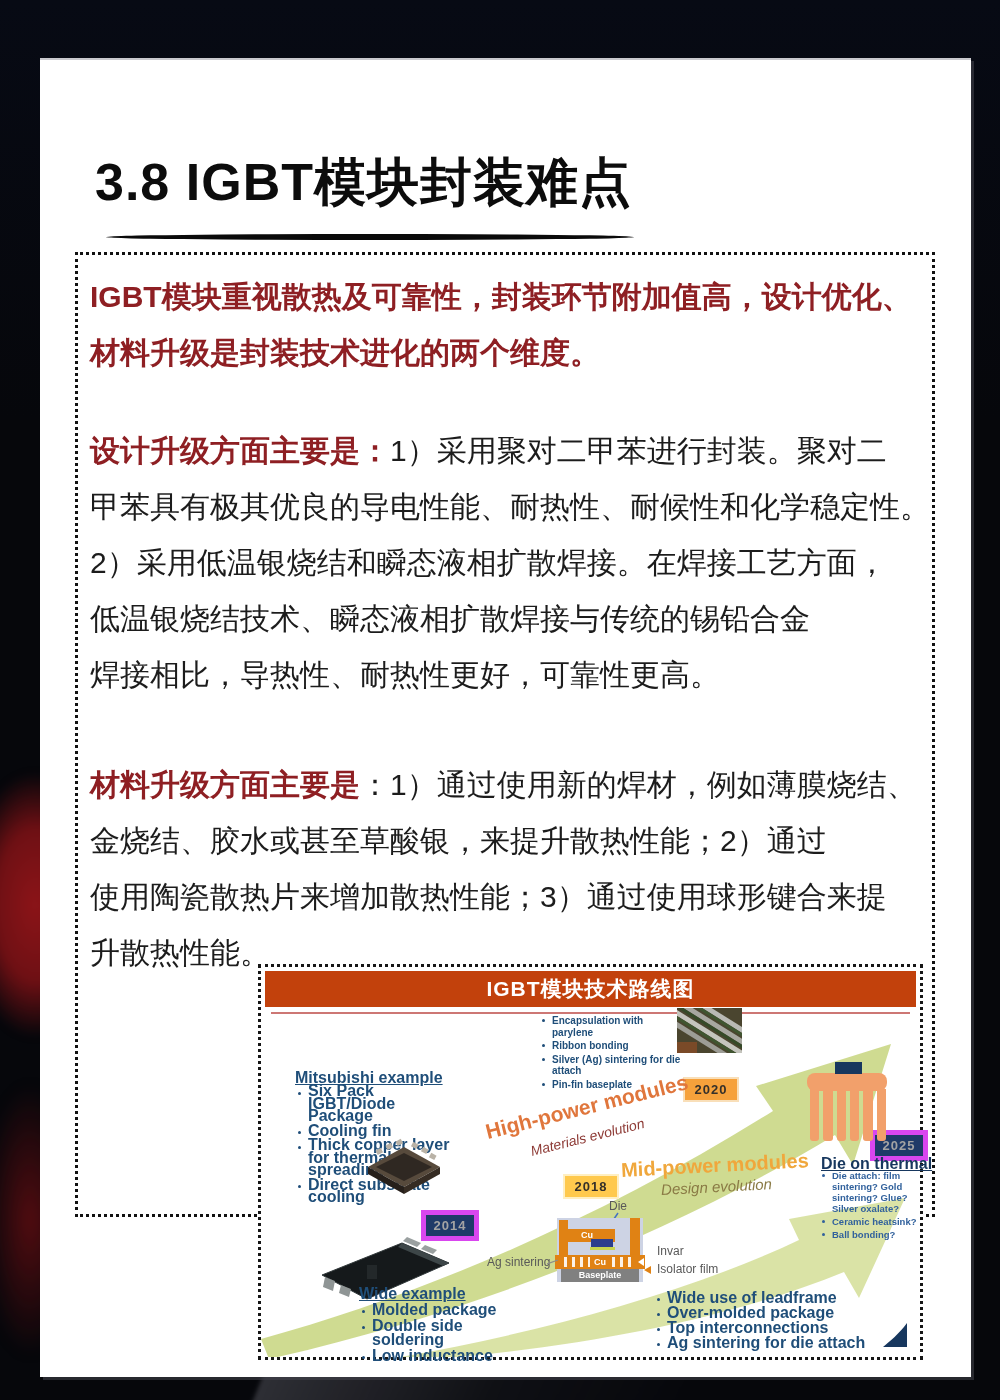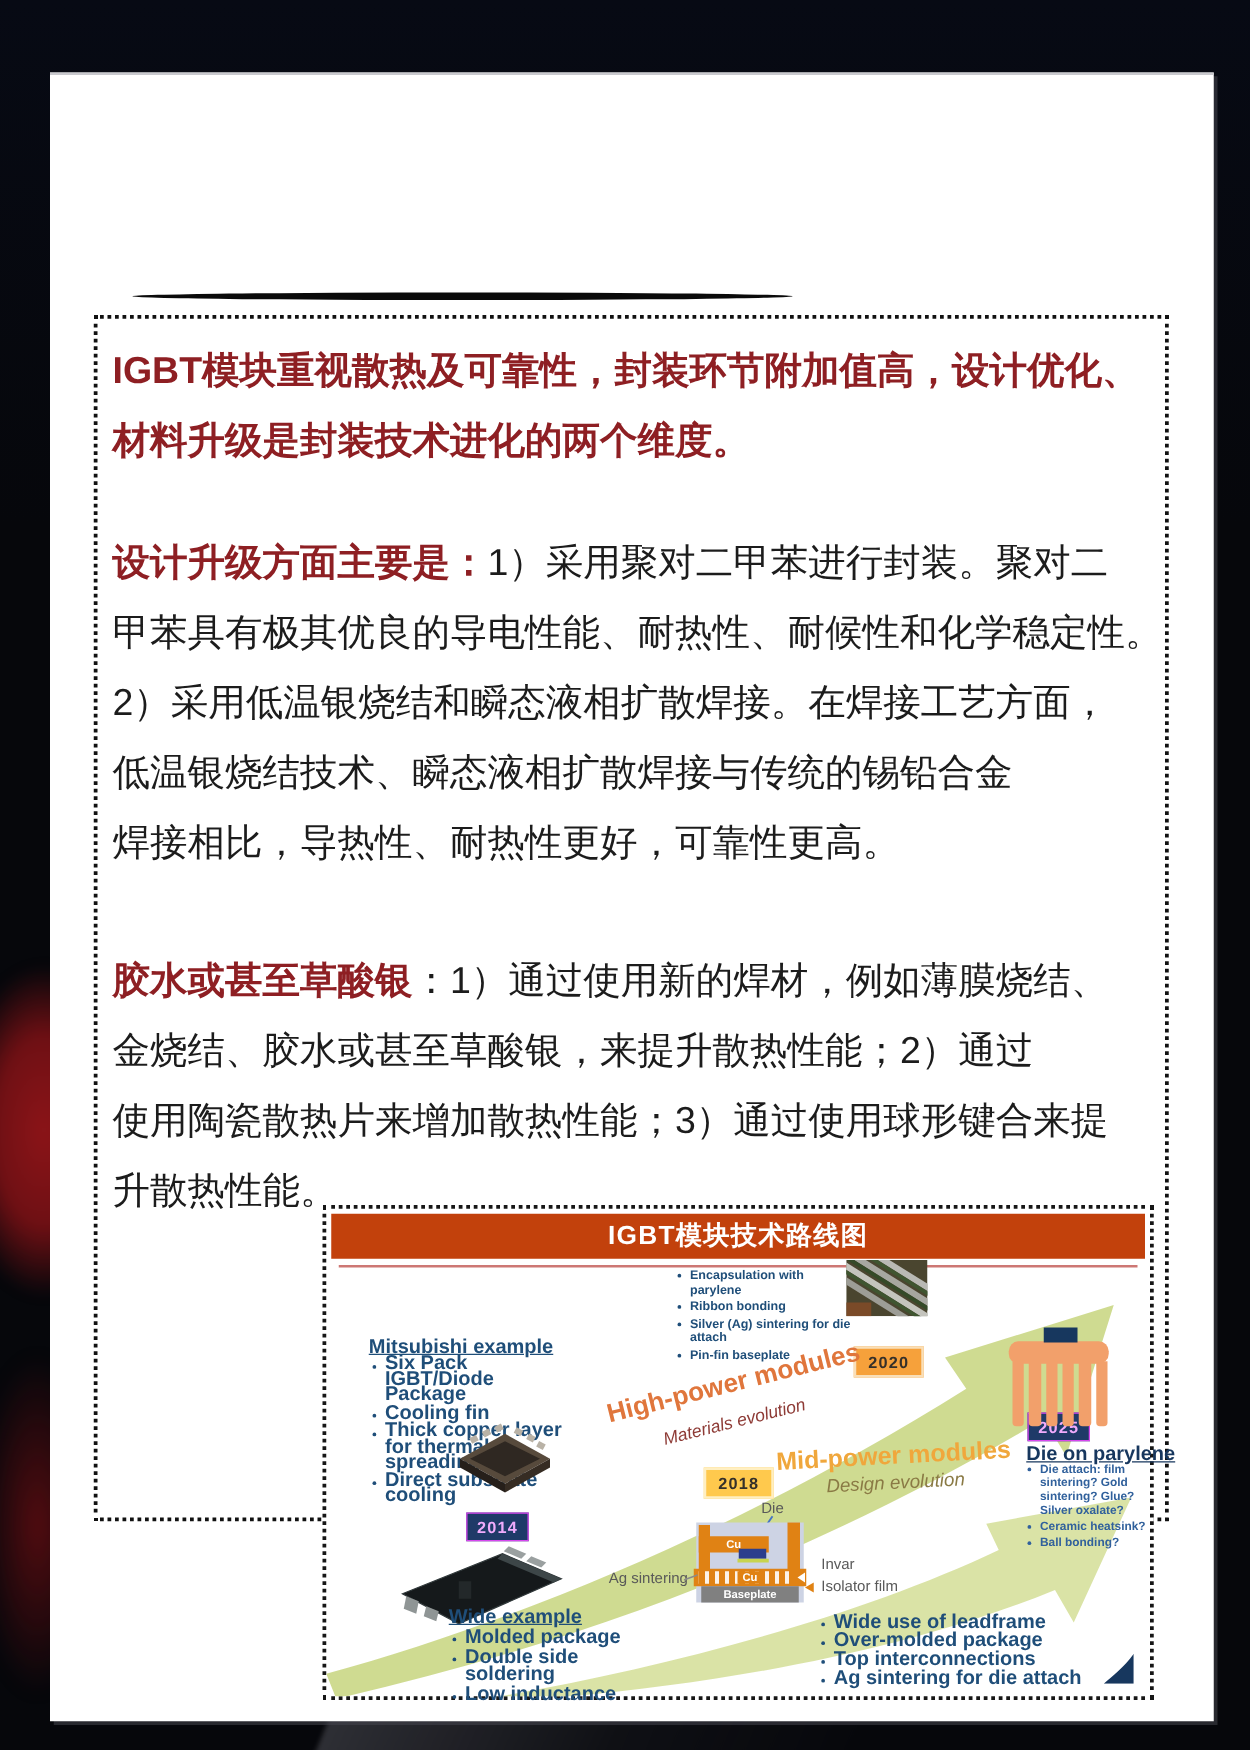--- a/index.html
+++ b/index.html
@@ -49,21 +49,21 @@
   ul.dg-list li::before{content:"";position:absolute;left:3px;top:.42em;width:3px;height:3px;
                         background:currentColor;border-radius:50%;}
   .fs10{font-size:10px;line-height:11.5px;}
   .fs105{font-size:16px;line-height:12.5px;}
   .fs95{font-size:9.5px;line-height:11px;}
 
   .yearbox{position:absolute;z-index:2;height:21px;line-height:21px;text-align:center;
            font-weight:800;font-size:13px;letter-spacing:1px;}
   .yb-orange{background:#f6a13b;border:2px solid #f9dfb9;color:#35302a;}
   .yb-gold{background:#ffc94d;border:2px solid #ffefc2;color:#35302a;}
-  .yb-navy{background:#1f3a68;color:#f0abfc;border:1px solid #d946ef;}
+  .yb-navy{background:#1f3a68;color:#a3a3a3;border:5px solid #d946ef;margin-left:48px;}
 
   .hp-label{color:#e0763c;font-weight:800;font-size:21px;transform:rotate(-14deg);white-space:nowrap;}
   .hp-sub{color:#8e3b36;font-style:italic;font-size:14px;transform:rotate(-14deg);white-space:nowrap;}
   .mp-label{color:#f0a73c;font-weight:800;font-size:20px;transform:rotate(-3deg);white-space:nowrap;}
   .mp-sub{color:#8a7a45;font-style:italic;font-size:15px;transform:rotate(-3deg);white-space:nowrap;}
 
   .gray-label{color:#595959;font-size:12px;white-space:nowrap;}
 
   
   .hs-cap{position:absolute;left:574px;top:95px;width:27px;height:12px;background:#17375e;z-index:3;}
@@ -97,36 +97,37 @@
 </head>
 <body>
 
 <div class="bg-navy"></div>
 <div class="bg-red"></div>
 <div class="bg-red2"></div>
 <div class="bg-gray"></div>
 
 <div class="card">
 
+  <div class="page-title">3.8 IGBT模块封装难点</div>
   <div class="title-underline"></div>
 
   <div class="textbox">
     <div>
       <div class="line"><span class="seg-red">IGBT模块重视散热及可靠性，封装环节附加值高，设计优化、</span><span class="seg-black"></span></div>
       <div class="line"><span class="seg-red">材料升级是封装技术进化的两个维度。</span><span class="seg-black"></span></div>
     </div>
     <div class="para2">
       <div class="line"><span class="seg-red">设计升级方面主要是：</span><span class="seg-black">1）采用聚对二甲苯进行封装。聚对二</span></div>
       <div class="line"><span class="seg-red"></span><span class="seg-black">甲苯具有极其优良的导电性能、耐热性、耐候性和化学稳定性。</span></div>
       <div class="line"><span class="seg-red"></span><span class="seg-black">2）采用低温银烧结和瞬态液相扩散焊接。在焊接工艺方面，</span></div>
       <div class="line"><span class="seg-red"></span><span class="seg-black">低温银烧结技术、瞬态液相扩散焊接与传统的锡铅合金</span></div>
       <div class="line"><span class="seg-red"></span><span class="seg-black">焊接相比，导热性、耐热性更好，可靠性更高。</span></div>
     </div>
     <div class="para3">
-      <div class="line"><span class="seg-red">胶水或甚至草酸银</span><span class="seg-black">：1）通过使用新的焊材，例如薄膜烧结、</span></div>
+      <div class="line"><span class="seg-red">材料升级方面主要是</span><span class="seg-black">：1）通过使用新的焊材，例如薄膜烧结、</span></div>
       <div class="line"><span class="seg-red"></span><span class="seg-black">金烧结、胶水或甚至草酸银，来提升散热性能；2）通过</span></div>
       <div class="line"><span class="seg-red"></span><span class="seg-black">使用陶瓷散热片来增加散热性能；3）通过使用球形键合来提</span></div>
       <div class="line"><span class="seg-red"></span><span class="seg-black">升散热性能。</span></div>
     </div>
   </div>
 
   <div class="diagram">
     <div class="dg-titlebar">IGBT模块技术路线图</div>
     <div class="dg-titleline"></div>
 
@@ -195,21 +196,21 @@
     <div class="hs-slab"></div>
     <div class="hs-fins">
       <div></div>
         <div></div>
         <div></div>
         <div></div>
         <div></div>
         <div></div>
     </div>
 
-    <div class="dg-item blue-head" style="left:560px;top:188px;color:#17375e;">Die on parylene</div>
+    <div class="dg-item blue-head" style="left:560px;top:188px;color:#17375e;">Die on thermal</div>
     <div class="dg-item" style="left:558px;top:201px;width:104px;">
       <ul class="dg-list fs95" style="color:#31619c;font-weight:600;">
         <li>Die attach: film sintering? Gold sintering? Glue? Silver oxalate?</li>
         <li>Ceramic heatsink?</li>
         <li>Ball bonding?</li>
       </ul>
     </div>
 
     <div class="dg-item gray-label" style="left:348px;top:232px;">Die</div>
     <svg class="dg-item" style="left:330px;top:244px;" width="34" height="34">

